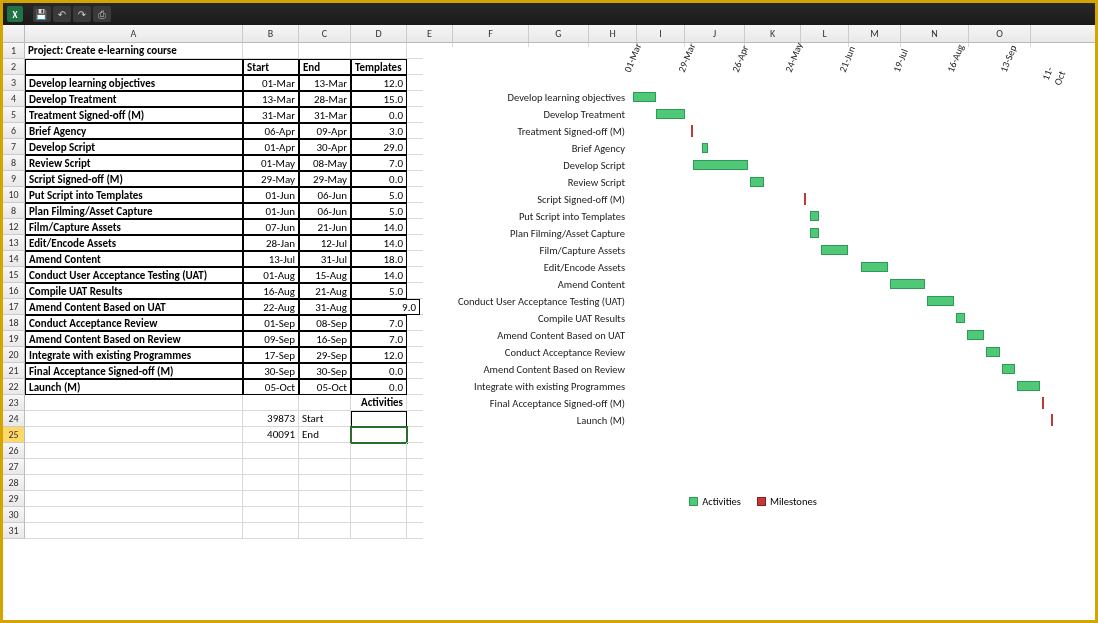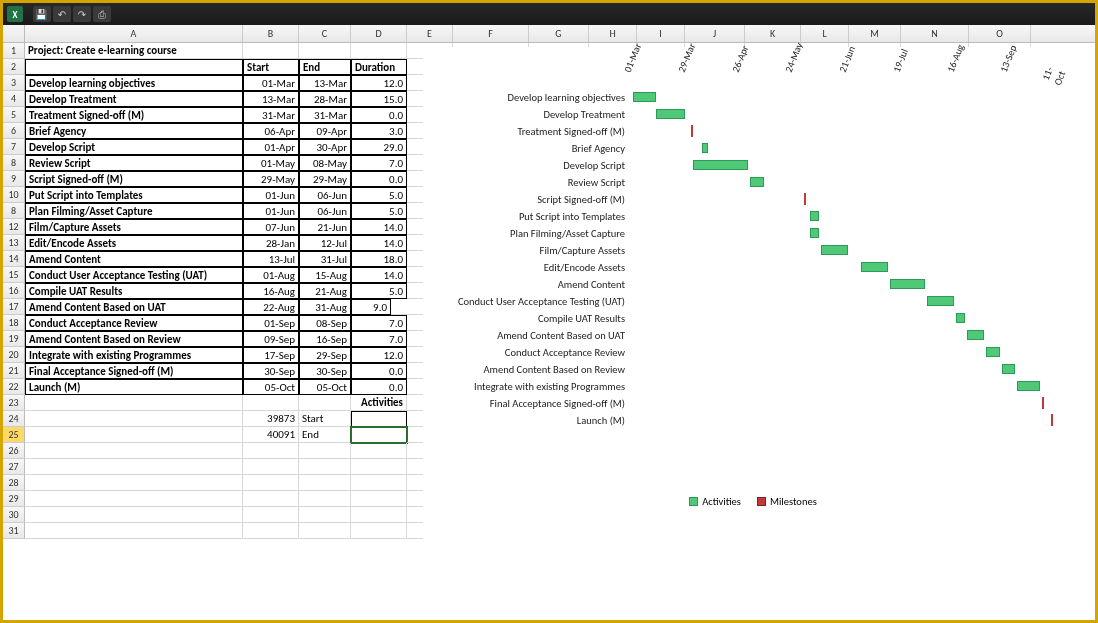--- a/index.html
+++ b/index.html
@@ -106,21 +106,21 @@
           <div class="cell colL" style="width: 48px;"></div>
           <div class="cell colM" style="width: 52px;"></div>
           <div class="cell colN" style="width: 68px;"></div>
           <div class="cell colO" style="width: 62px;"></div>
         </div>
         <div class="row">
           <div class="row-h">2</div>
           <div class="cell colA tblhead" style="width: 218px;"></div>
           <div class="cell colB tblhead" style="width: 56px;">Start</div>
           <div class="cell colC tblhead" style="width: 52px;">End</div>
-          <div class="cell colD tblhead" style="width: 56px;">Duration</div>
+          <div class="cell colD tblhead" style="width: 56px;">Templates</div>
           <div class="cell colE" style="width: 46px;"></div>
           <div class="cell colF" style="width: 76px;"></div>
           <div class="cell colG" style="width: 60px;"></div>
           <div class="cell colH" style="width: 48px;"></div>
           <div class="cell colI" style="width: 48px;"></div>
           <div class="cell colJ" style="width: 60px;"></div>
           <div class="cell colK" style="width: 56px;"></div>
           <div class="cell colL" style="width: 48px;"></div>
           <div class="cell colM" style="width: 52px;"></div>
           <div class="cell colN" style="width: 68px;"></div>
@@ -376,21 +376,21 @@
           <div class="cell colL" style="width: 48px;"></div>
           <div class="cell colM" style="width: 52px;"></div>
           <div class="cell colN" style="width: 68px;"></div>
           <div class="cell colO" style="width: 62px;"></div>
         </div>
         <div class="row">
           <div class="row-h">17</div>
           <div class="cell colA tbl bold" style="width: 218px;">Amend Content Based on UAT</div>
           <div class="cell colB tbl right" style="width: 56px;">22-Aug</div>
           <div class="cell colC tbl right" style="width: 52px;">31-Aug</div>
-          <div class="cell colD tbl right" style="width: 40px;">9.0</div>
+          <div class="cell colD tbl right" style="width: 69px;">9.0</div>
           <div class="cell colE" style="width: 46px;"></div>
           <div class="cell colF" style="width: 76px;"></div>
           <div class="cell colG" style="width: 60px;"></div>
           <div class="cell colH" style="width: 48px;"></div>
           <div class="cell colI" style="width: 48px;"></div>
           <div class="cell colJ" style="width: 60px;"></div>
           <div class="cell colK" style="width: 56px;"></div>
           <div class="cell colL" style="width: 48px;"></div>
           <div class="cell colM" style="width: 52px;"></div>
           <div class="cell colN" style="width: 68px;"></div>

